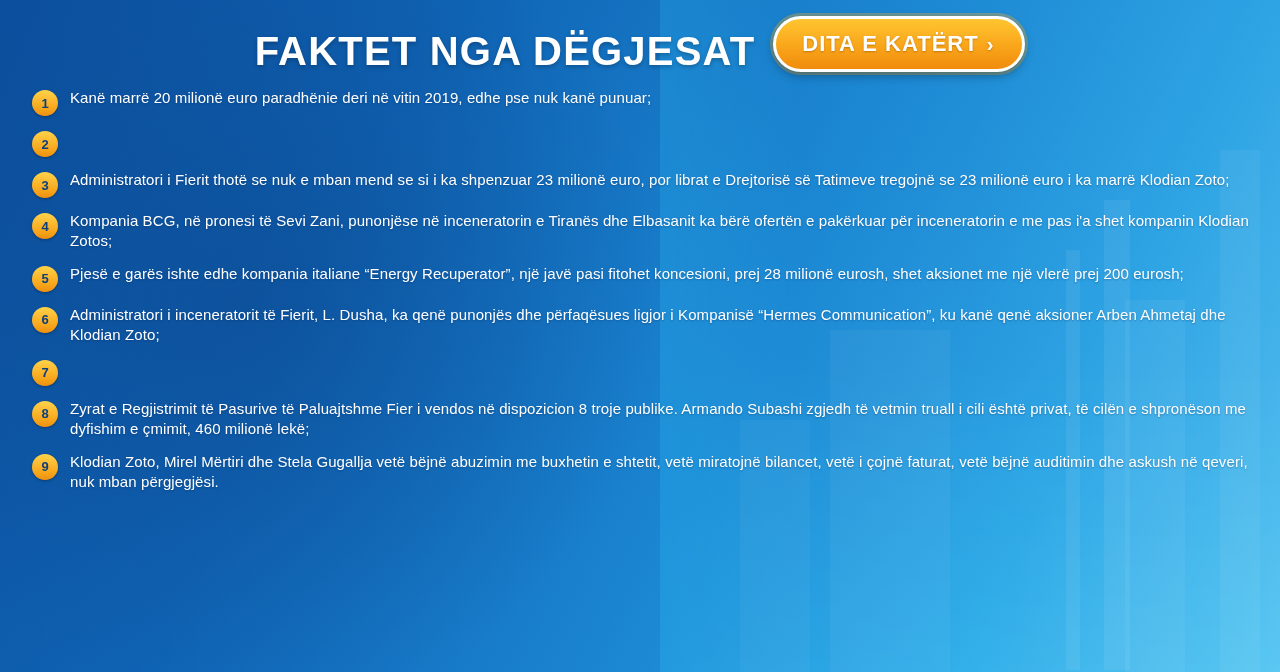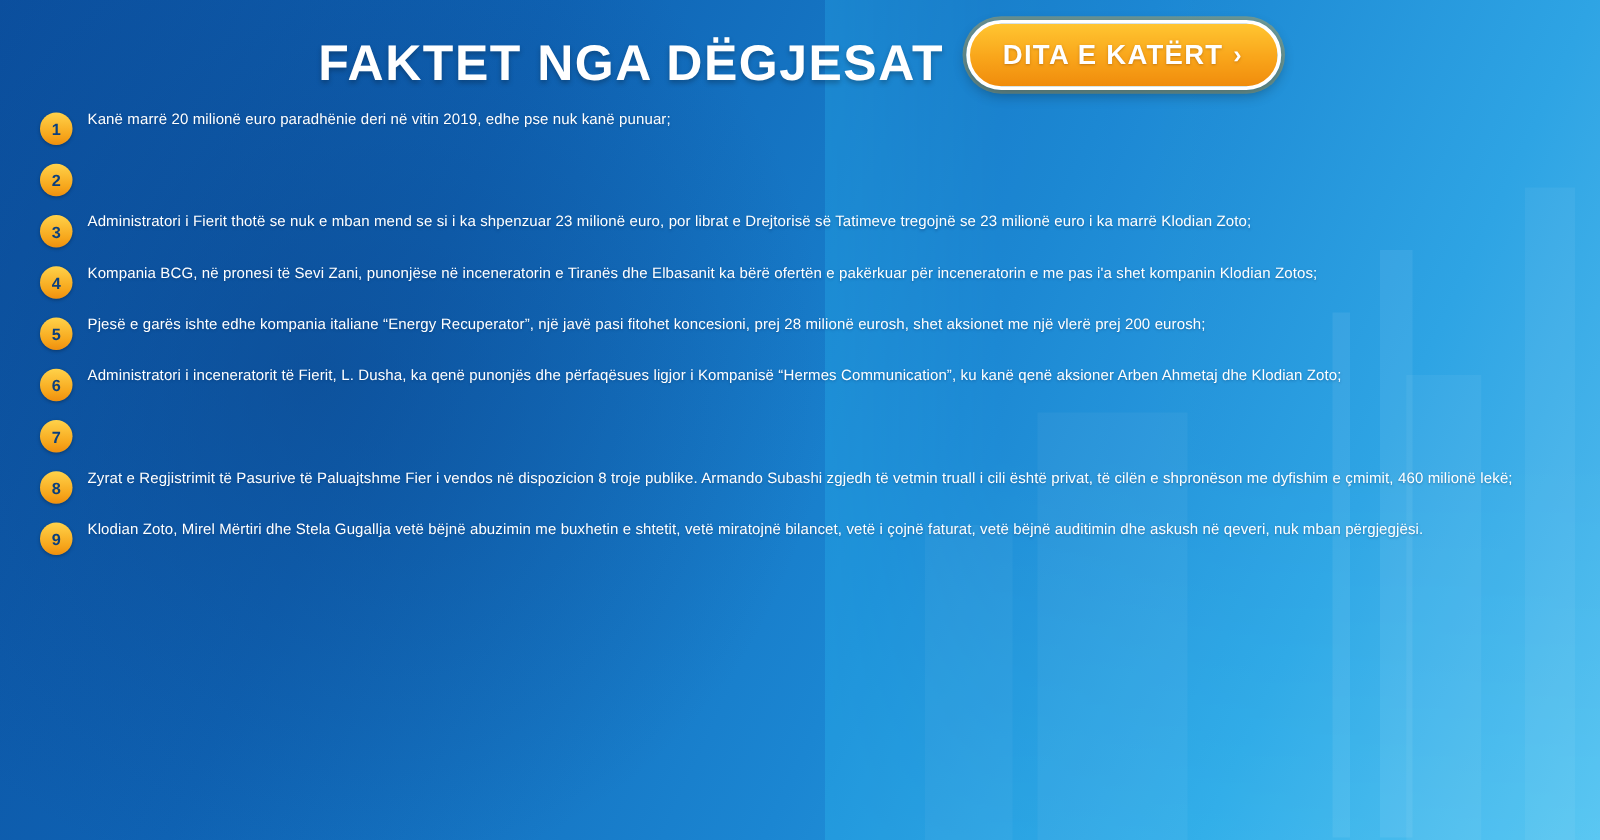--- a/index.html
+++ b/index.html
@@ -114,21 +114,21 @@
     font-size: 13px;
     font-weight: bold;
     display: flex;
     align-items: center;
     justify-content: center;
     box-shadow: 0 1px 3px rgba(0,0,0,0.3);
     margin-top: 2px;
   }
   .fact-text {
     color: #ffffff;
-    font-size: 12px;
+    font-size: 15px;
     line-height: 1.33;
     letter-spacing: 0.1px;
     text-shadow: 0 1px 2px rgba(0,40,90,0.35);
     max-width: 1195px;
   }
 </style>
 </head>
 <body>
 
 <div id="infographic">

